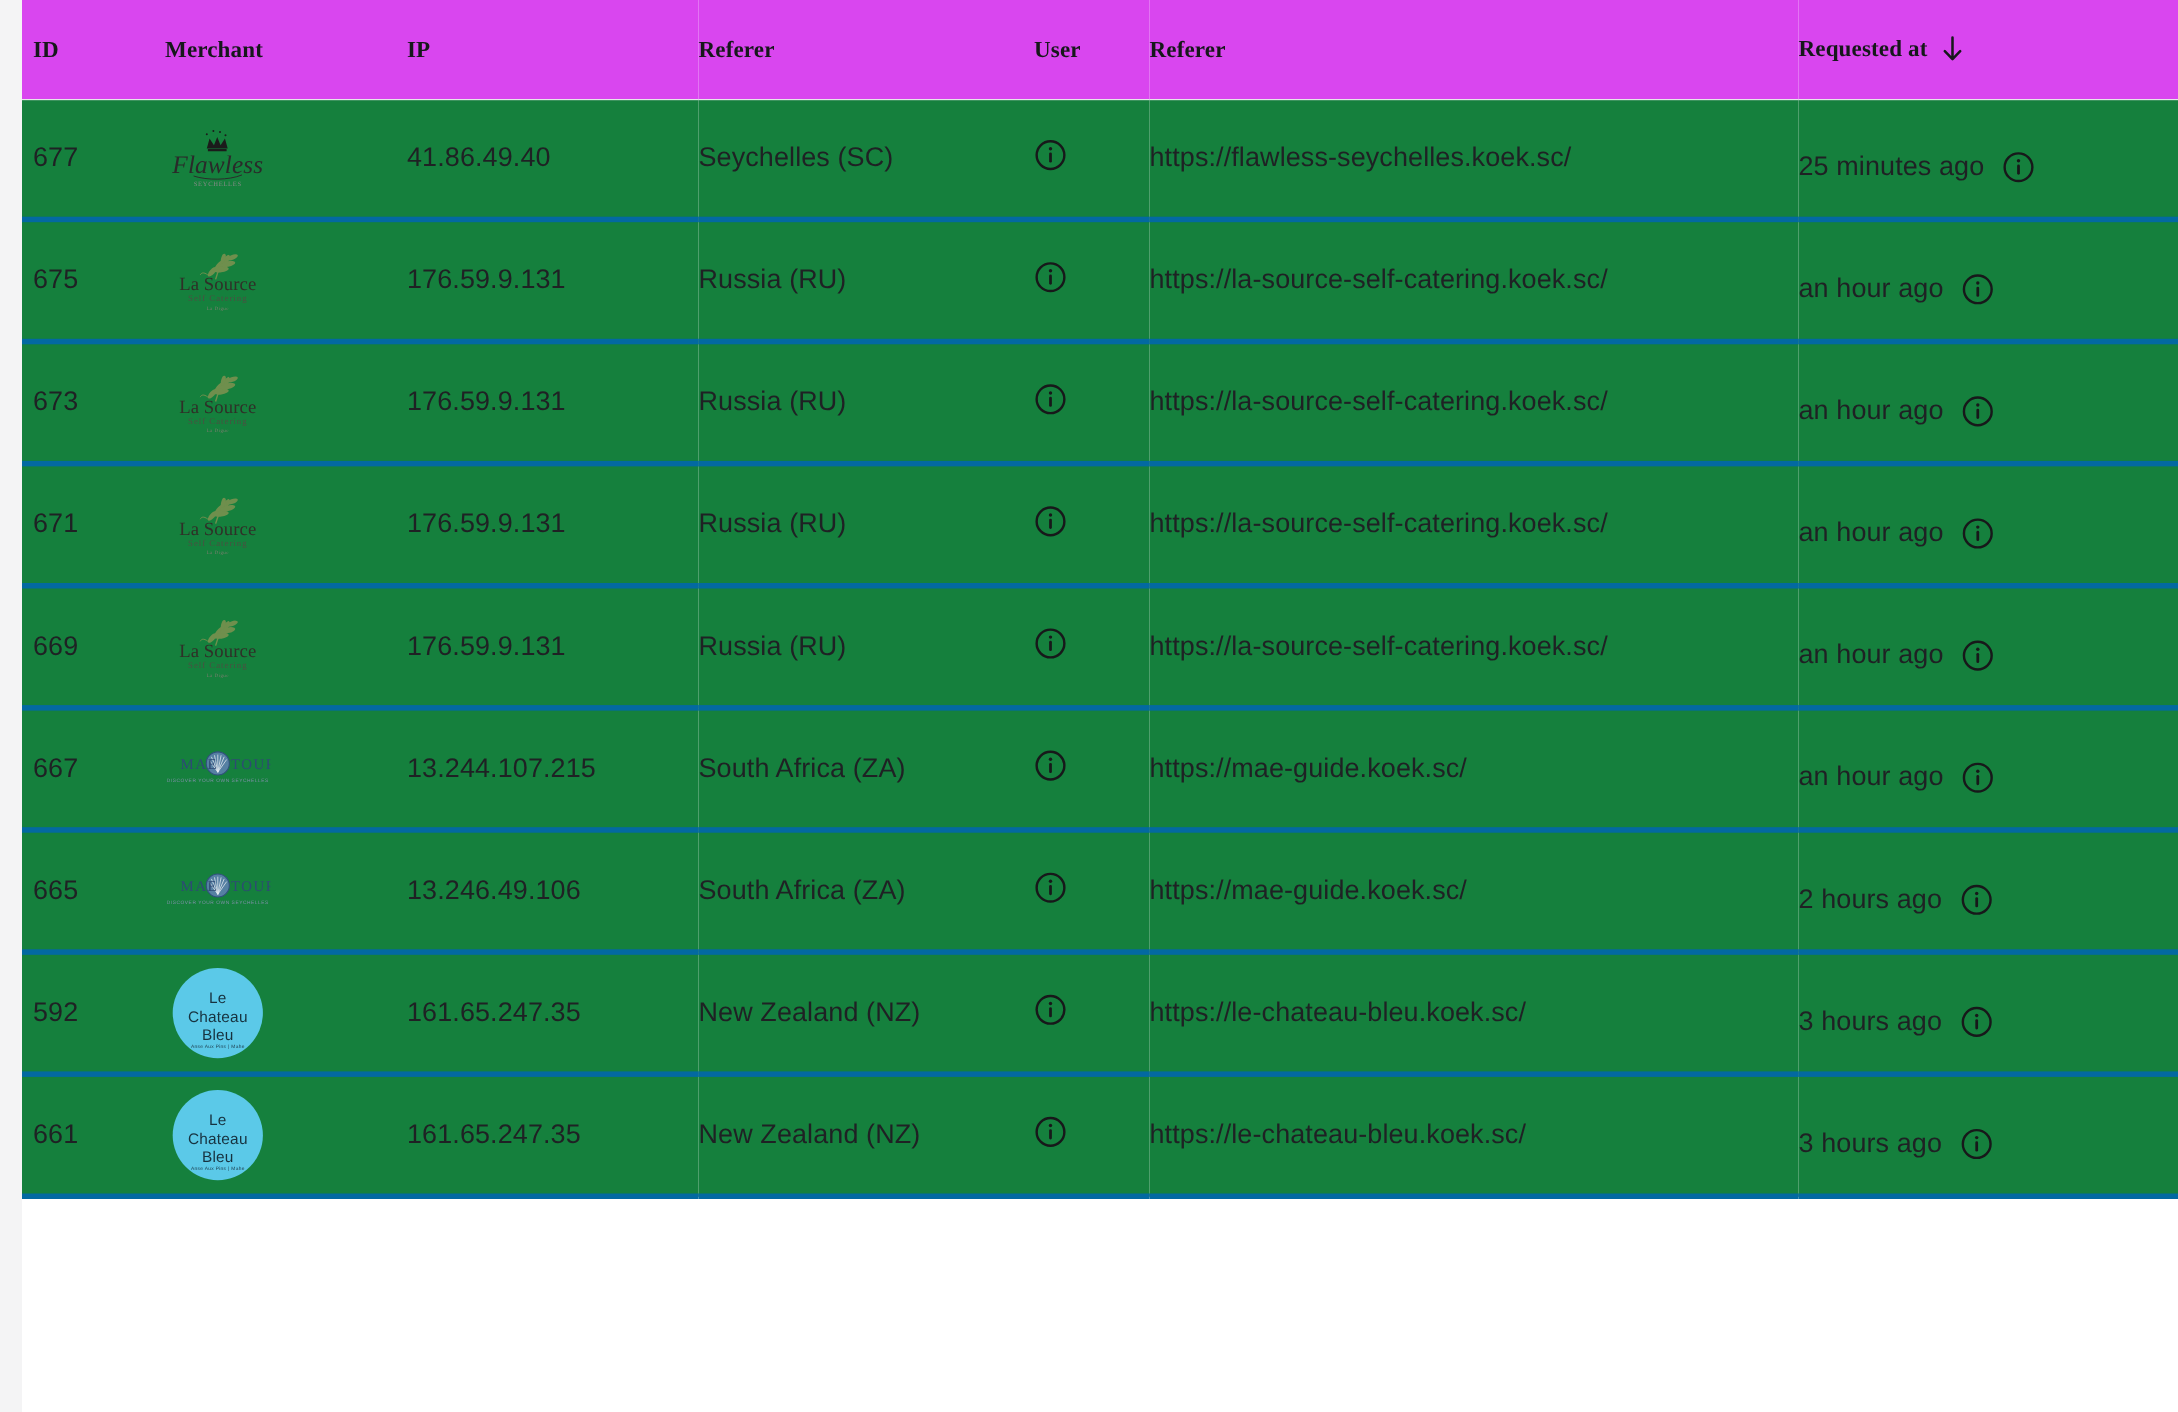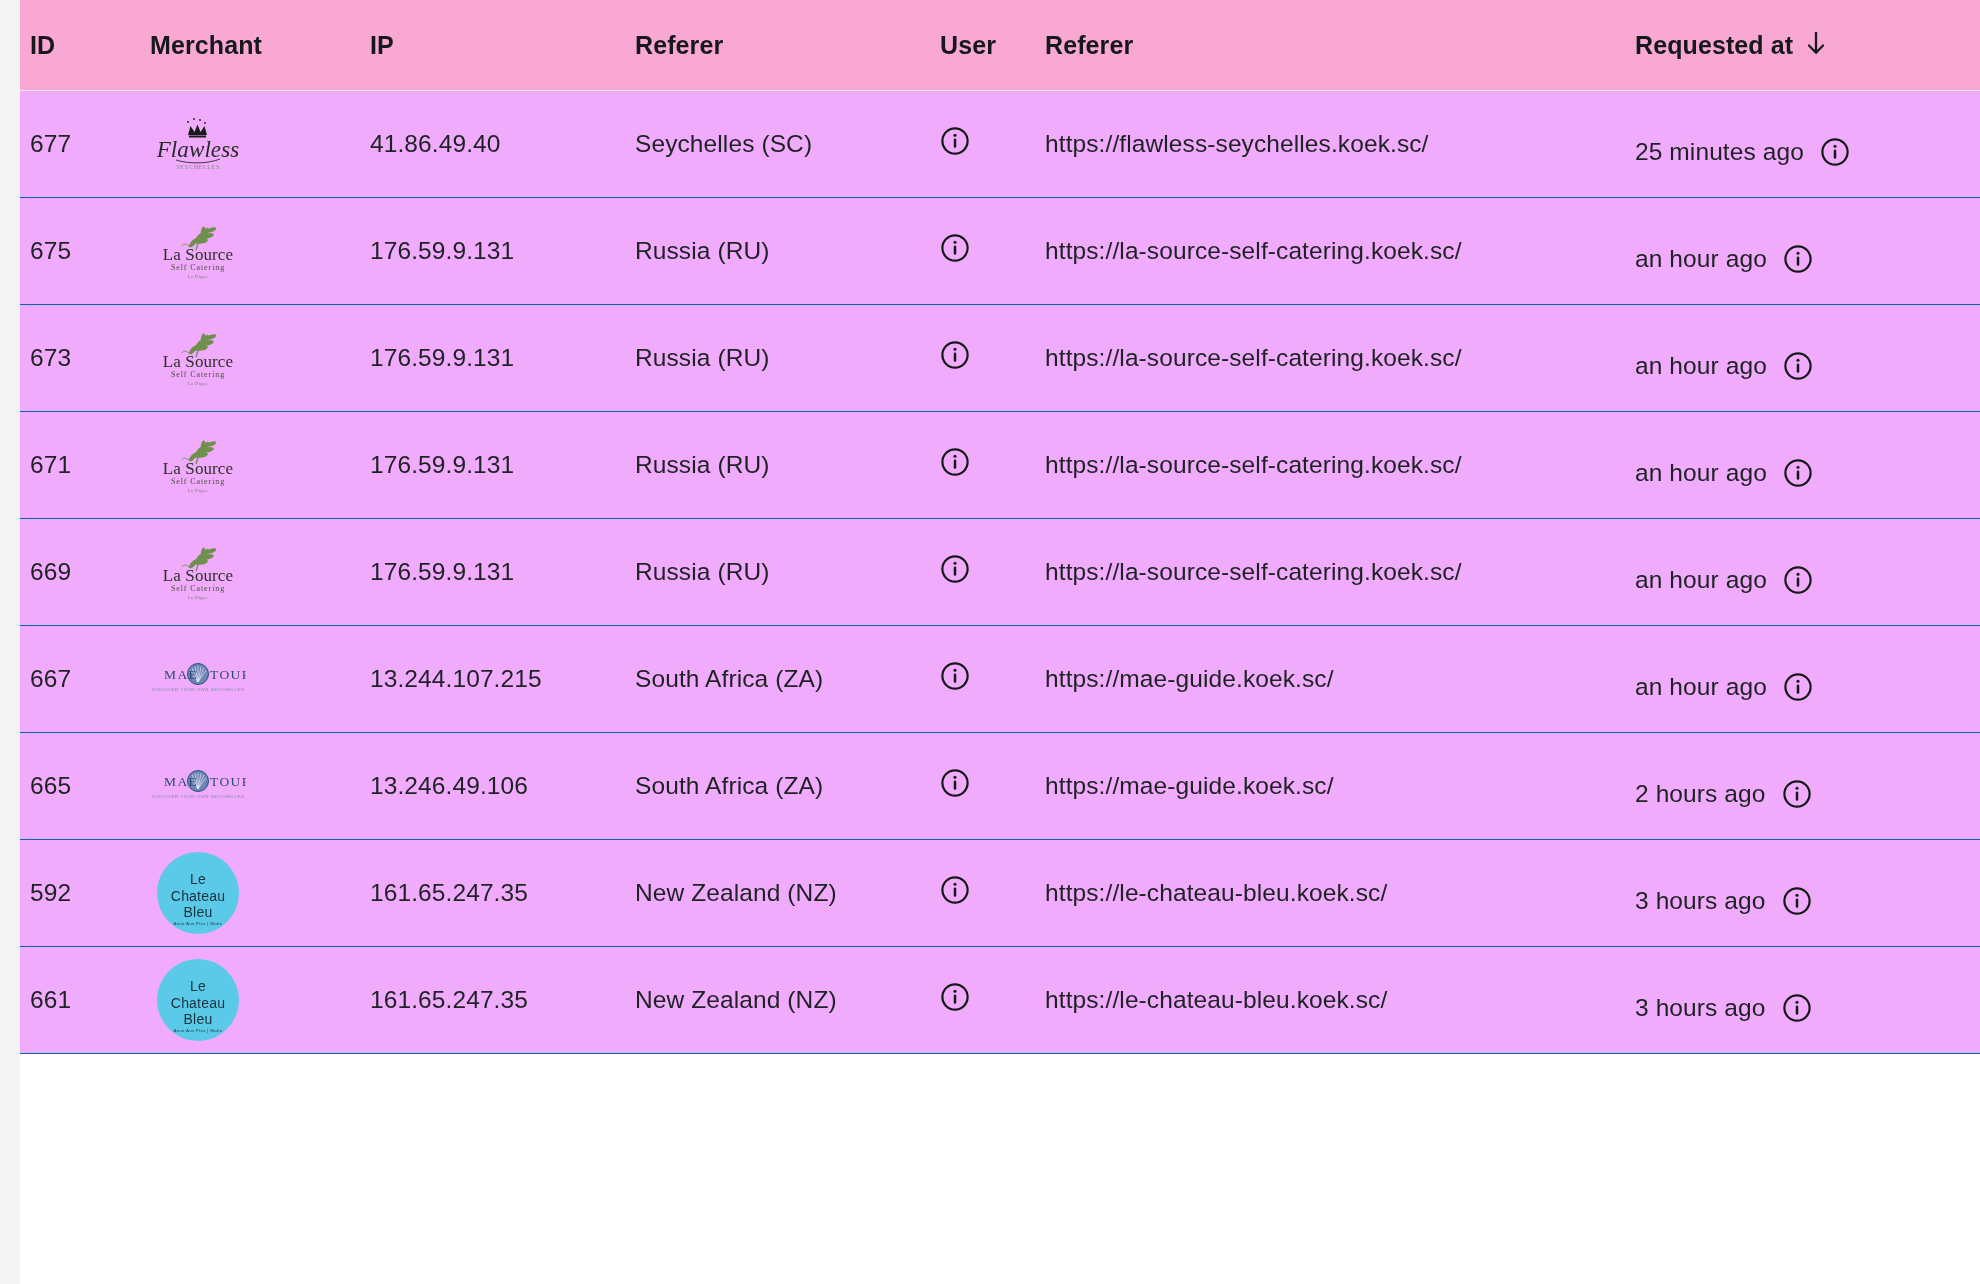--- a/index.html
+++ b/index.html
@@ -56,45 +56,46 @@
   .col-id       { width: 130px; }
   .col-merchant { width: 220px; }
   .col-ip       { width: 265px; }
   .col-country  { width: 305px; }
   .col-user     { width: 105px; }
   .col-referer  { width: 590px; }
   .col-req      { width: 345px; }
 
   thead th {
     height: 90px;
-    font-size: 25px;
+    font-size: 21px;
     font-weight: 700;
     color: #16181b;
     letter-spacing: 0.1px;
     border-bottom: 1px solid #e7e8ea;
-    background: #f9a8d4;
+    background: #d946ef;
+    font-family: Liberation Serif, serif;
   }
   thead th.pad-left  { padding-left: 10px; }
 
   .th-inner {
     display: flex;
     align-items: flex-start;
     gap: 12px;
   }
 
   .sort-arrow {
     display: inline-block;
     width: 22px;
     height: 26px;
     flex: 0 0 auto;
   }
 
   tbody tr {
-    border-bottom: 1px solid #0369a1;
-    background: #f0abfc;
+    border-bottom: 5px solid #0369a1;
+    background: #15803d;
   }
   tbody td {
     height: 106px;
     font-size: 24.5px;
     font-weight: 400;
     color: #1f2124;
     letter-spacing: 0.1px;
   }
   tbody td.pad-left { padding-left: 10px; }
 

